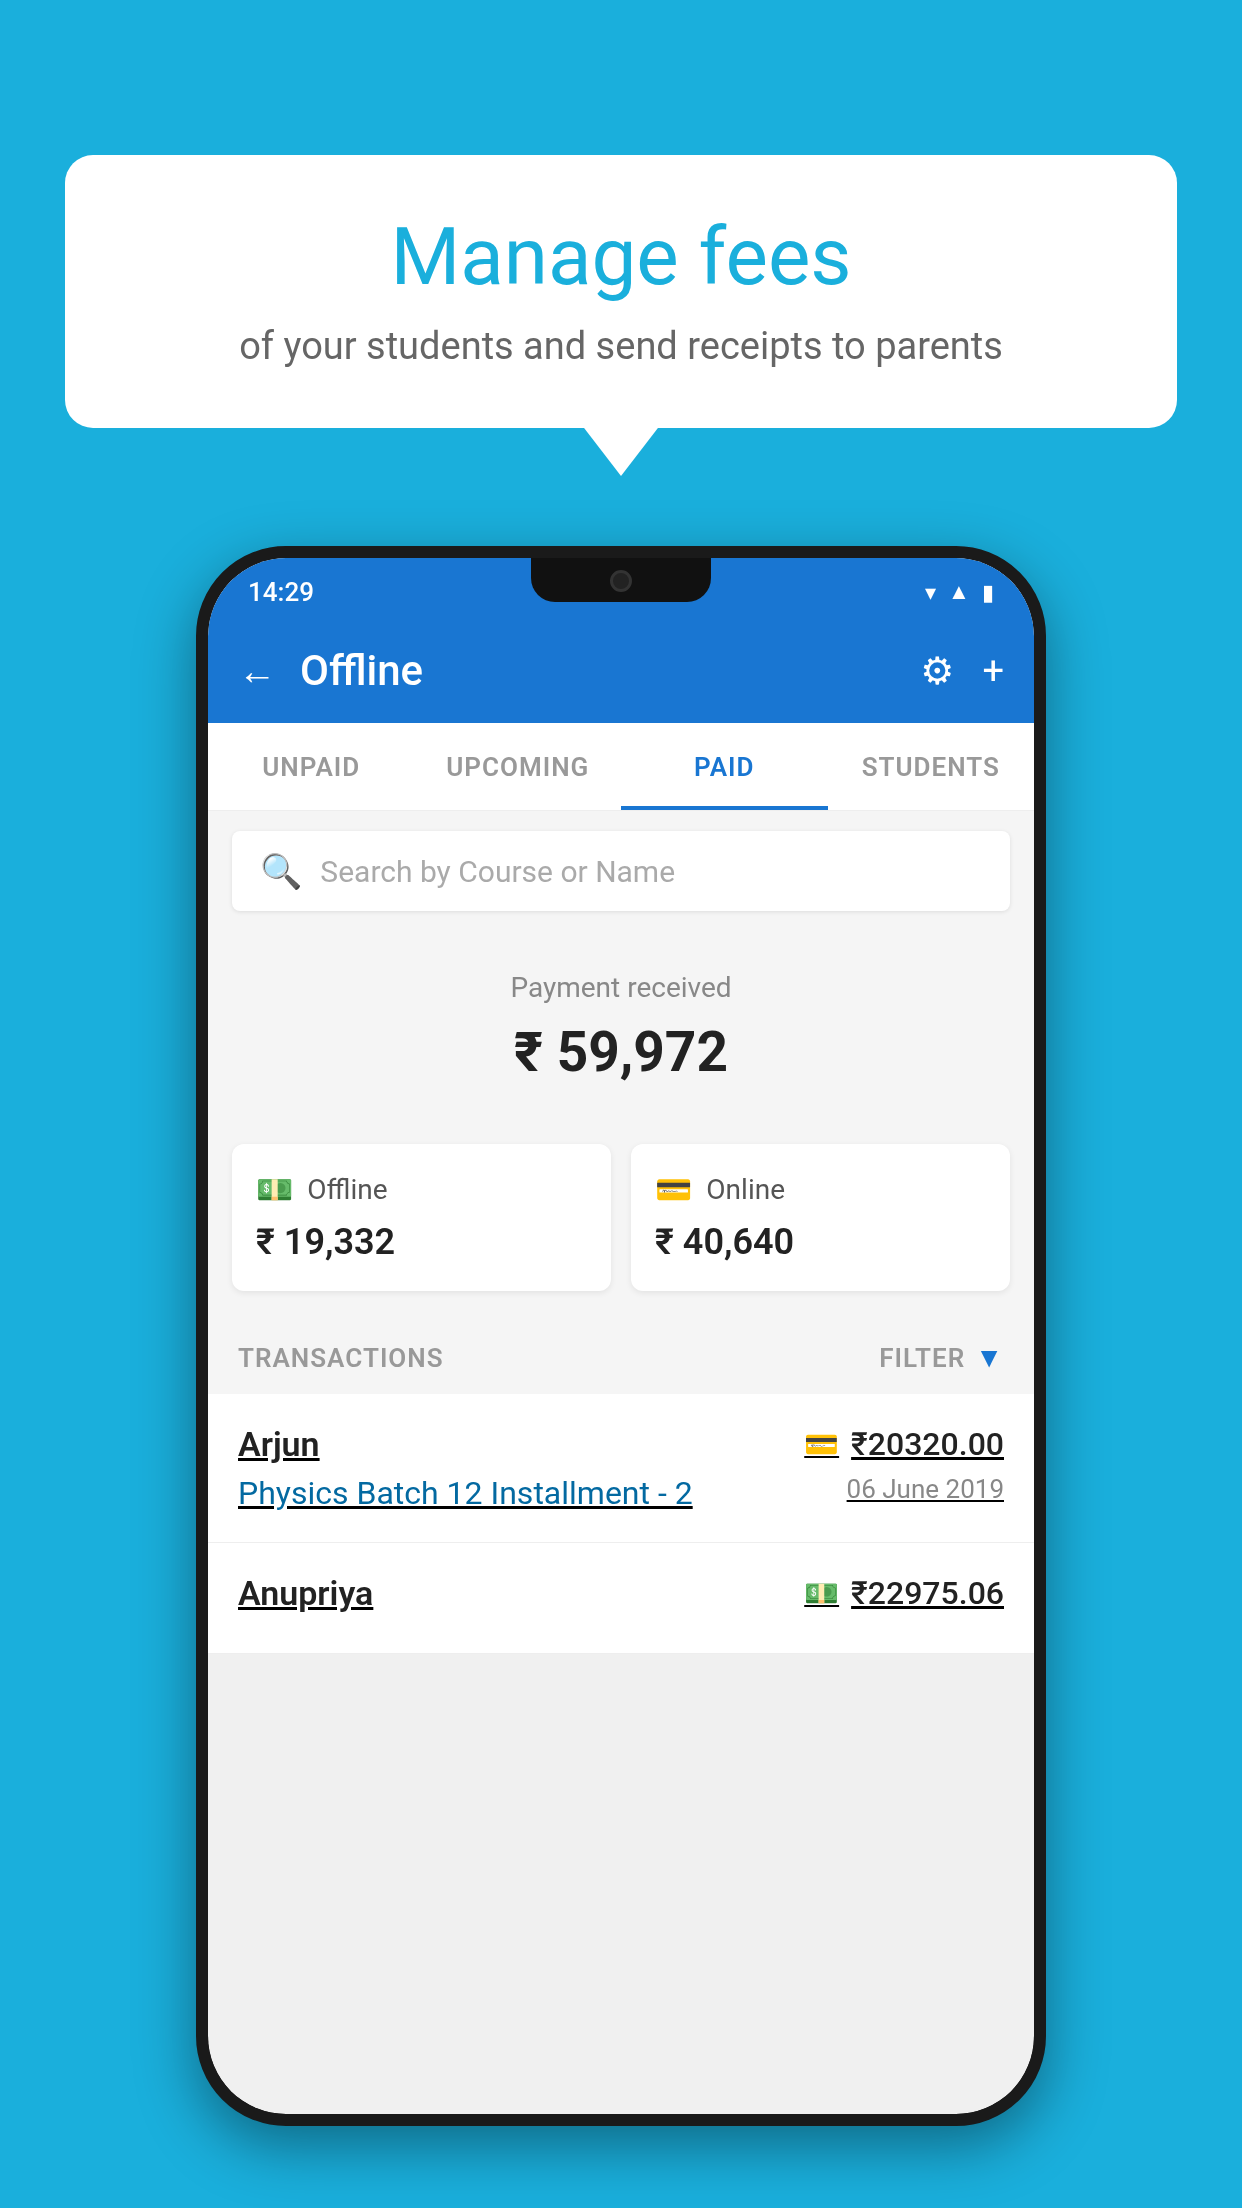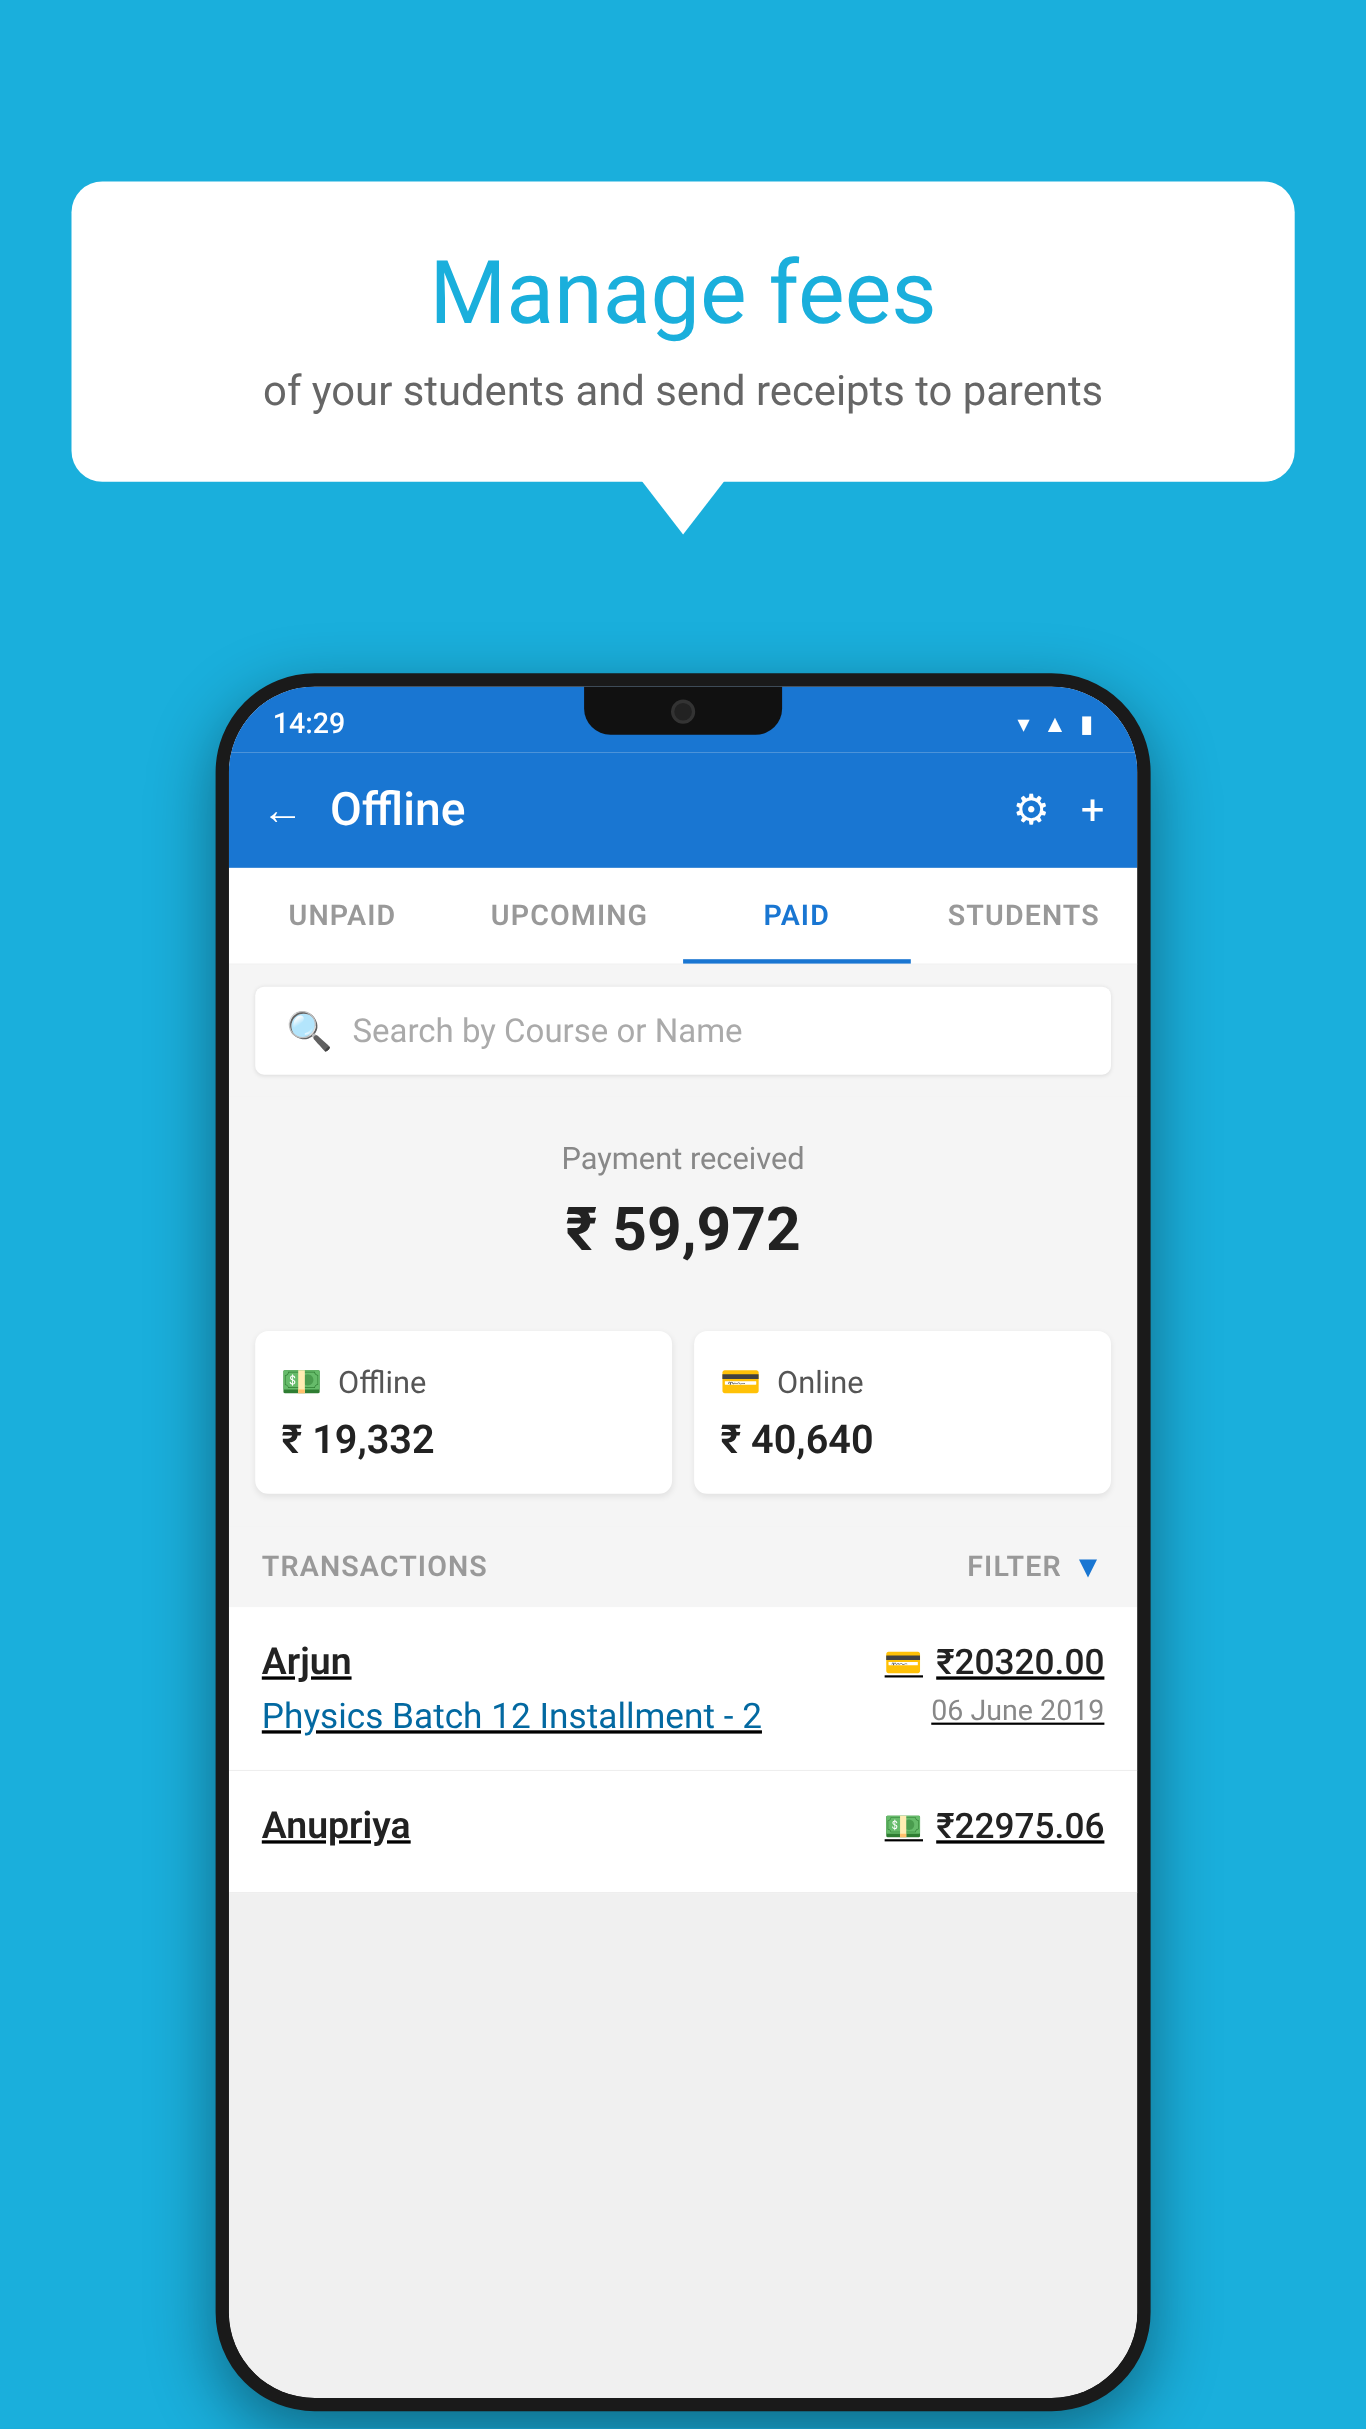--- a/index.html
+++ b/index.html
@@ -9,21 +9,21 @@
       height: 2208px;
       background-color: #1AAFDC;
       font-family: 'Roboto', Arial, sans-serif;
       overflow: hidden;
       position: relative;
     }
 
     
     .speech-bubble-container {
       position: absolute;
-      top: 165px;
+      top: 155px;
       left: 65px;
       right: 65px;
     }
 
     .speech-bubble {
       background: white;
       border-radius: 28px;
       padding: 55px 60px 60px;
       text-align: center;
       position: relative;
@@ -51,21 +51,21 @@
 
     .speech-bubble-subtitle {
       font-size: 38px;
       color: #666;
       font-weight: 400;
     }
 
     
     .phone-device {
       position: absolute;
-      top: 612px;
+      top: 546px;
       left: 50%;
       transform: translateX(-50%);
       width: 850px;
       height: 1580px;
       background: #111;
       border-radius: 90px;
       border: 12px solid #1a1a1a;
       box-shadow: 0 20px 60px rgba(0,0,0,0.4), inset 0 0 0 4px #333;
       overflow: hidden;
     }

